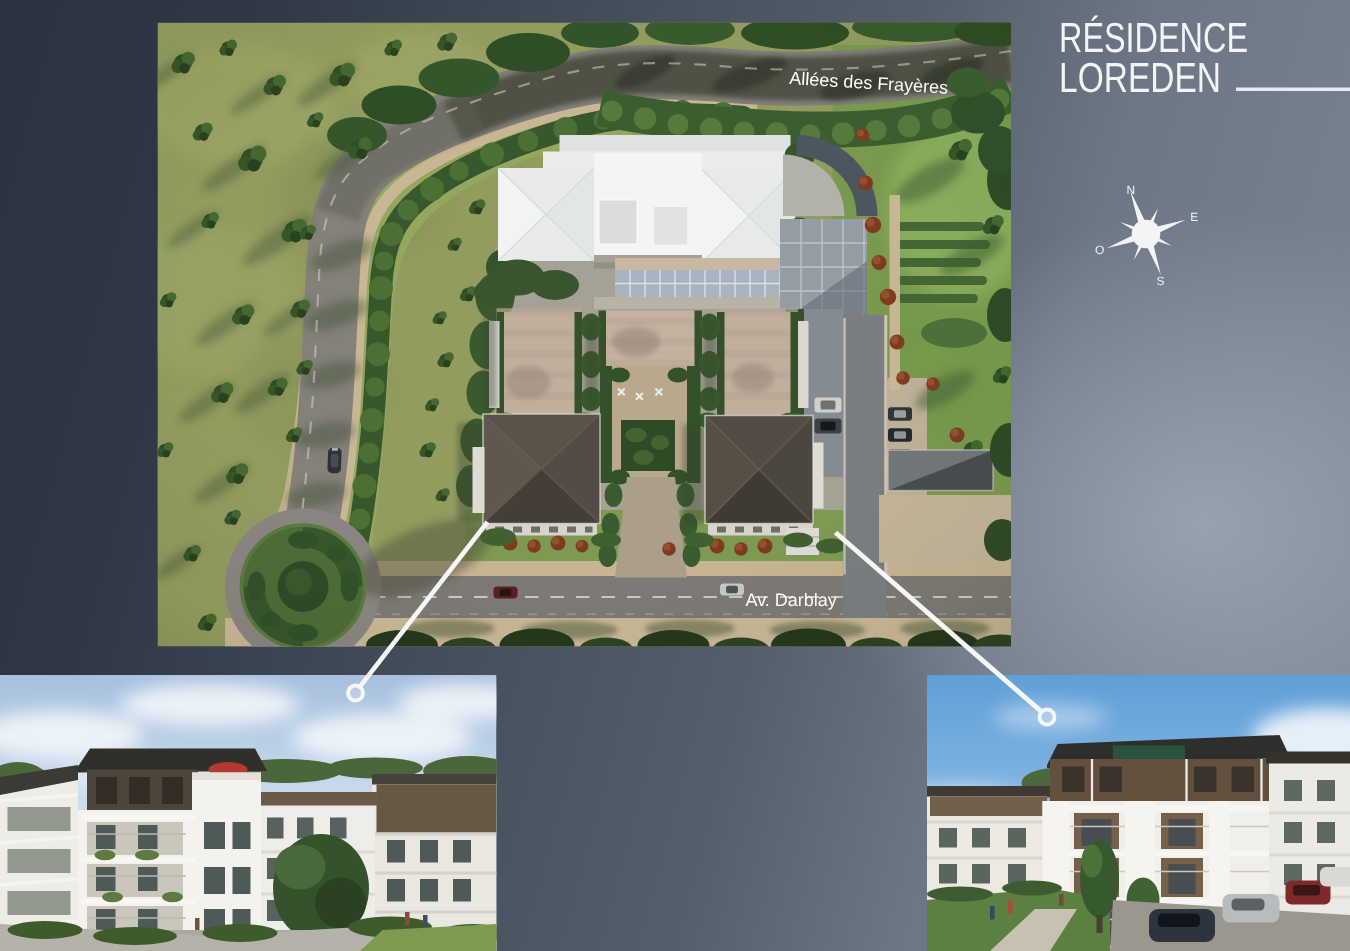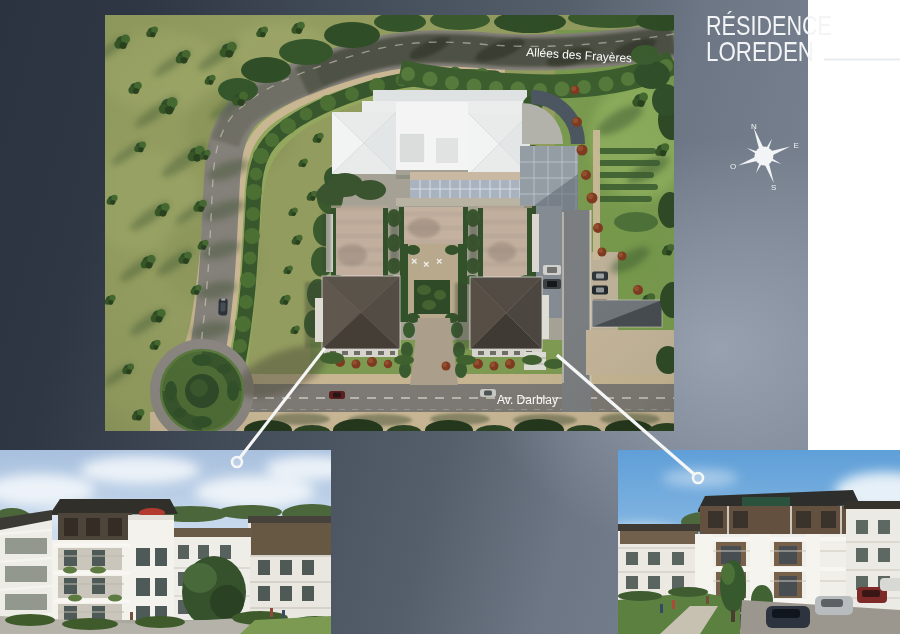--- a/index.html
+++ b/index.html
@@ -1,16 +1,16 @@
 <!DOCTYPE html>
 <html><head>
 <meta charset="utf-8">
 <style>
 html,body{margin:0;padding:0;width:900px;height:634px;overflow:hidden;font-family:"Liberation Sans",sans-serif;}
-#page{position:relative;width:808px;height:634px;background:radial-gradient(ellipse 330px 280px at 89% 55%,rgba(168,178,193,0.68) 0%,rgba(165,175,190,0.35) 40%,rgba(165,175,190,0) 75%),linear-gradient(105deg,#2b3240 0%,#2f3744 15%,#46505c 40%,#555e6b 58%,#6d7684 72%,#76808e 88%,#7b8492 100%);}
+#page{position:relative;width:900px;height:634px;background:radial-gradient(ellipse 330px 280px at 89% 55%,rgba(168,178,193,0.68) 0%,rgba(165,175,190,0.35) 40%,rgba(165,175,190,0) 75%),linear-gradient(105deg,#2b3240 0%,#2f3744 15%,#46505c 40%,#555e6b 58%,#6d7684 72%,#76808e 88%,#7b8492 100%);}
 svg{position:absolute;top:0;left:0;display:block;}
 </style>
 </head>
 <body>
 <div id="page">
 <svg width="900" height="634" viewBox="0 0 900 634">
 <defs>
 <clipPath id="cpAerial">
           <rect x="105" y="15" width="569" height="416"></rect>
         </clipPath>

